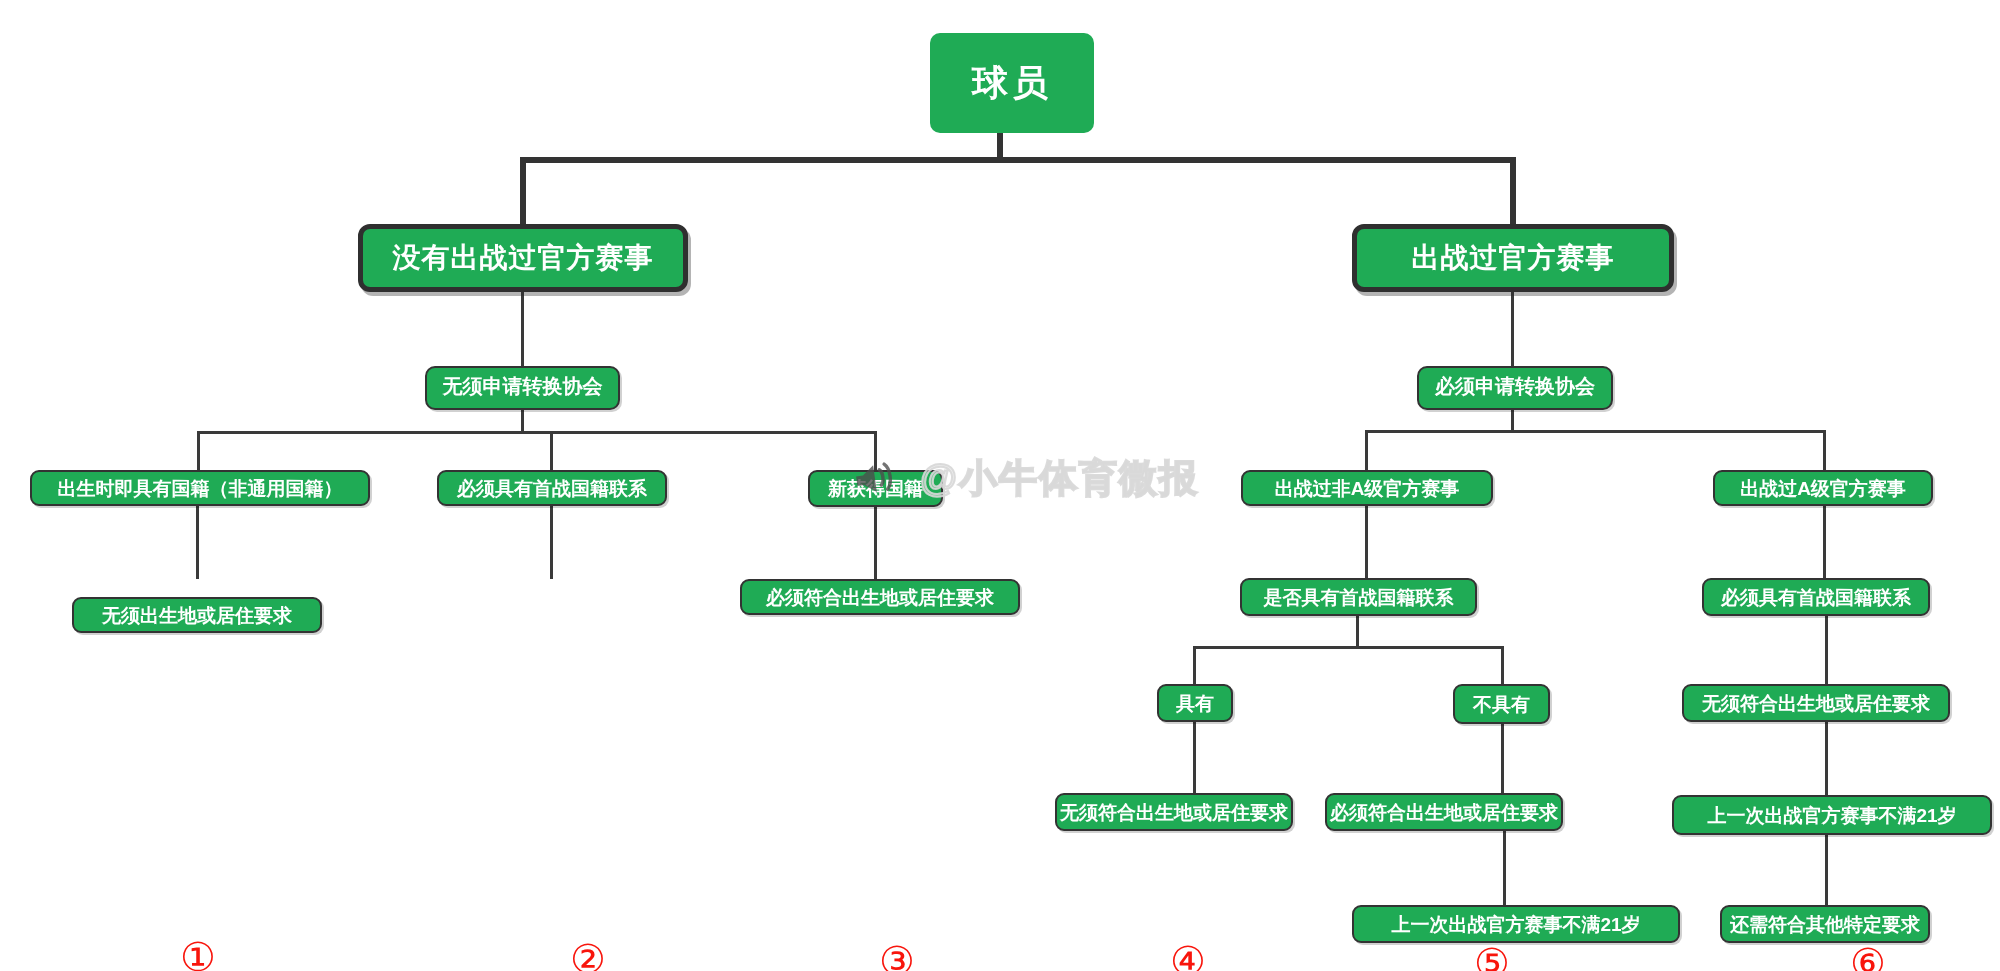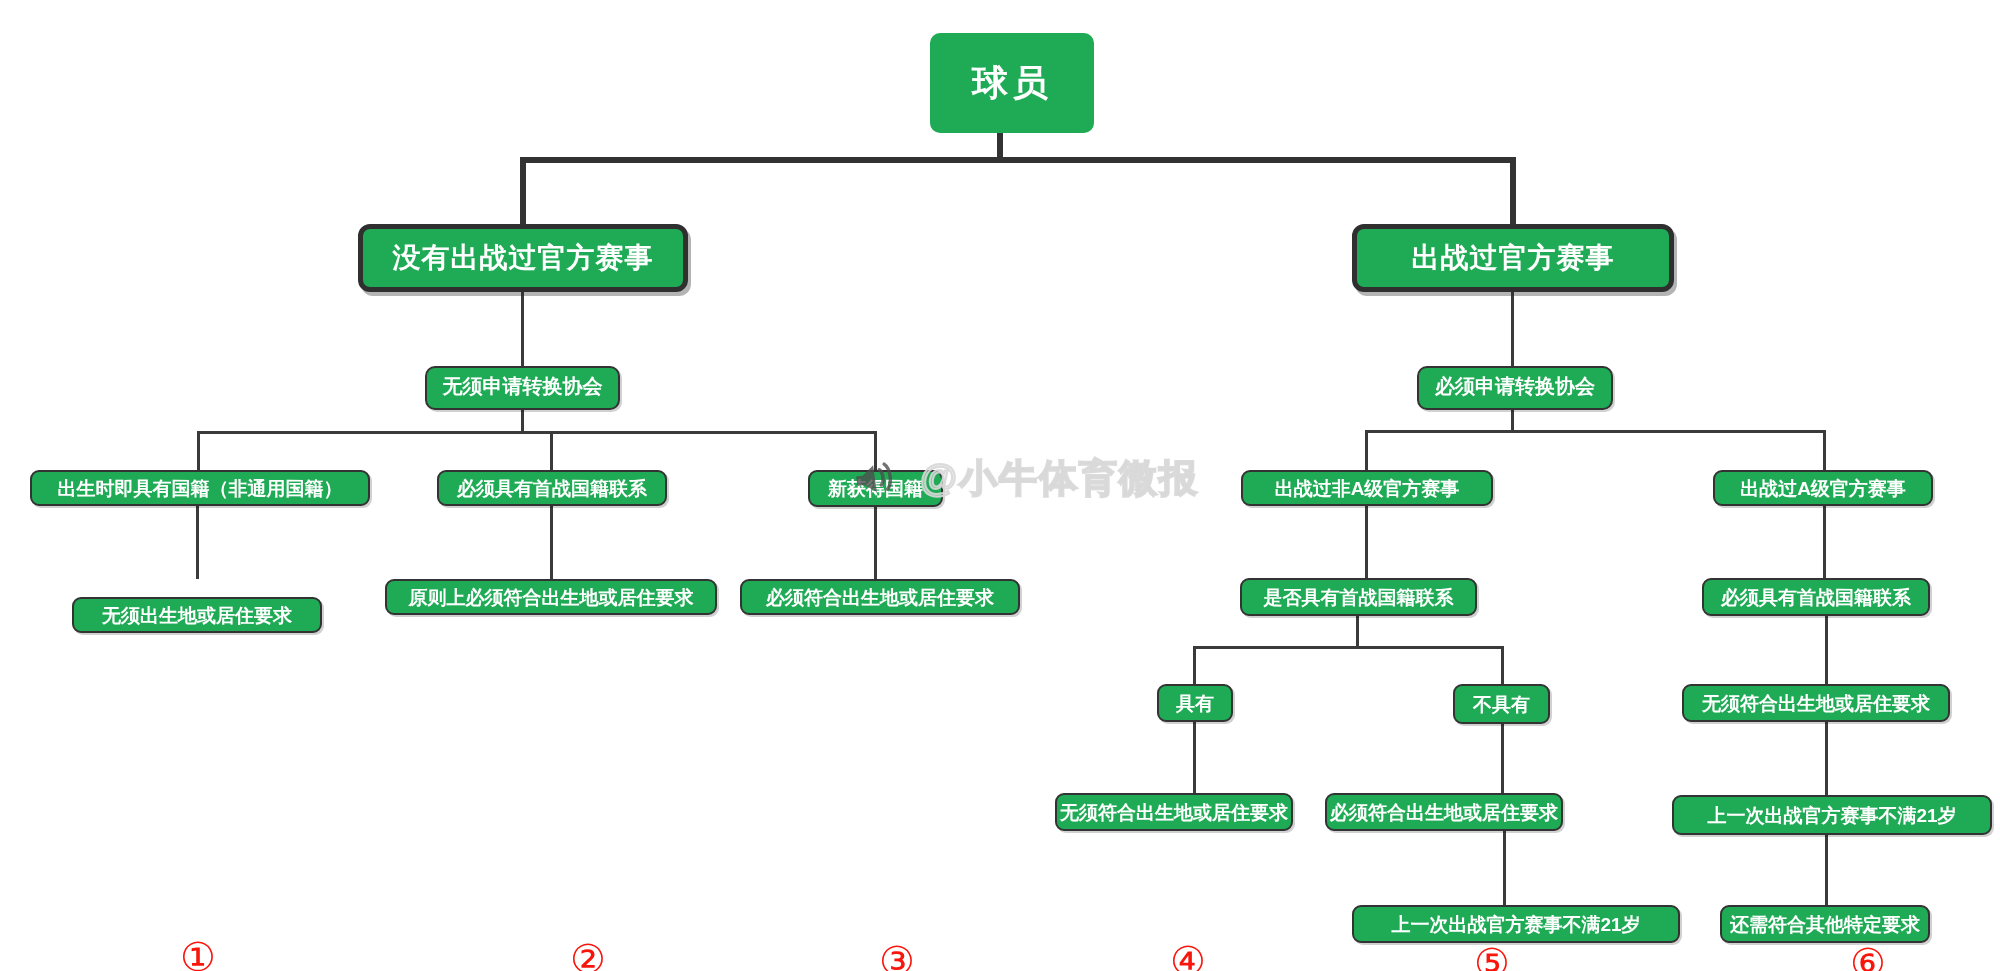--- a/index.html
+++ b/index.html
@@ -85,21 +85,20 @@
   <div class="node big" style="left:1352px;top:224px;width:322px;height:68px;">出战过官方赛事</div>
 
   <div class="node mid" style="left:425px;top:366px;width:195px;height:44px;">无须申请转换协会</div>
   <div class="node mid" style="left:1417px;top:366px;width:196px;height:44px;">必须申请转换协会</div>
 
   <div class="node" style="left:30px;top:470px;width:340px;height:36px;">出生时即具有国籍（非通用国籍）</div>
   <div class="node" style="left:437px;top:470px;width:230px;height:36px;">必须具有首战国籍联系</div>
   <div class="node" style="left:808px;top:470px;width:135px;height:37px;">新获得国籍</div>
 
   <div class="node" style="left:72px;top:597px;width:250px;height:36px;">无须出生地或居住要求</div>
-  <div class="node" style="left:385px;top:579px;width:332px;height:36px;">原则上必须符合出生地或居住要求</div>
   <div class="node" style="left:740px;top:579px;width:280px;height:36px;">必须符合出生地或居住要求</div>
 
   <div class="node" style="left:1241px;top:470px;width:252px;height:36px;">出战过非A级官方赛事</div>
   <div class="node" style="left:1713px;top:470px;width:220px;height:36px;">出战过A级官方赛事</div>
 
   <div class="node" style="left:1240px;top:578px;width:237px;height:38px;">是否具有首战国籍联系</div>
   <div class="node" style="left:1702px;top:578px;width:228px;height:38px;">必须具有首战国籍联系</div>
 
   <div class="node" style="left:1157px;top:684px;width:76px;height:38px;">具有</div>
   <div class="node" style="left:1453px;top:684px;width:97px;height:40px;text-align:right;">不具有</div>

